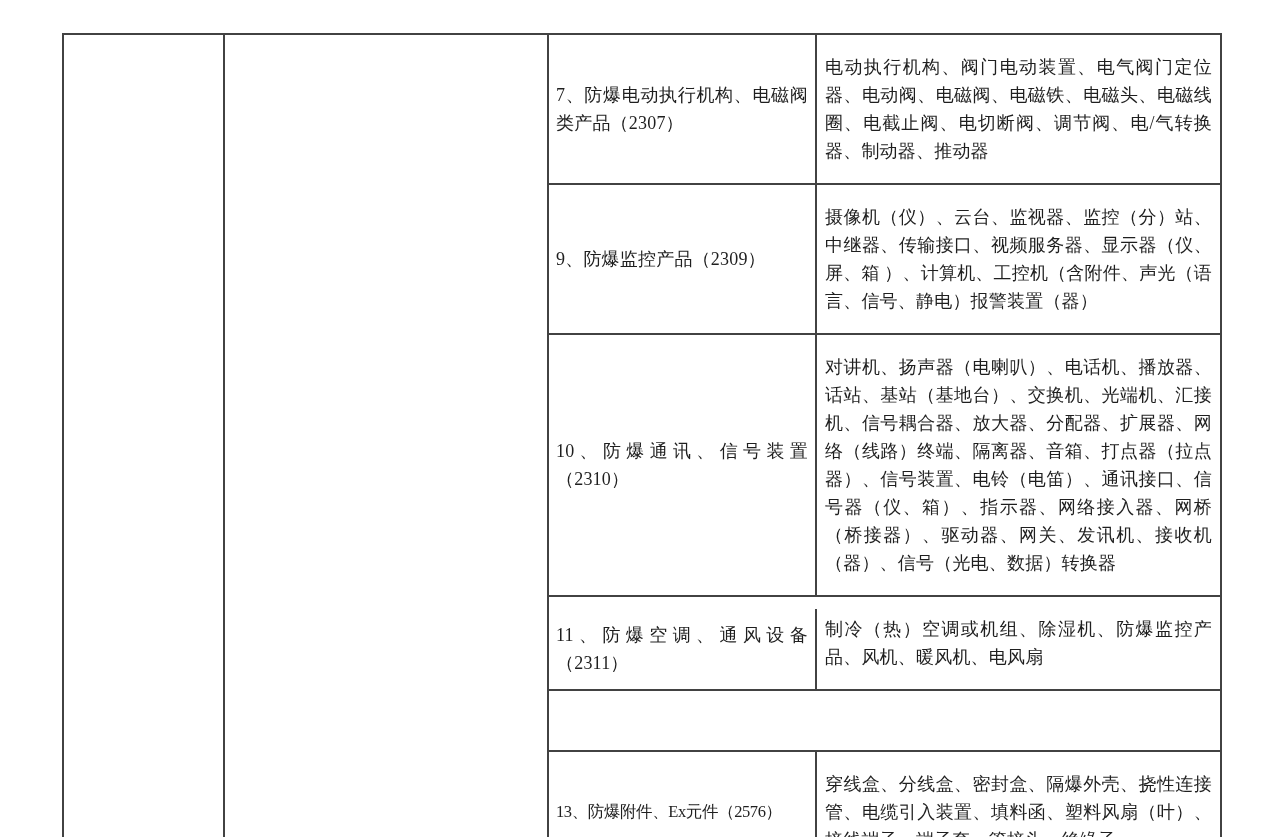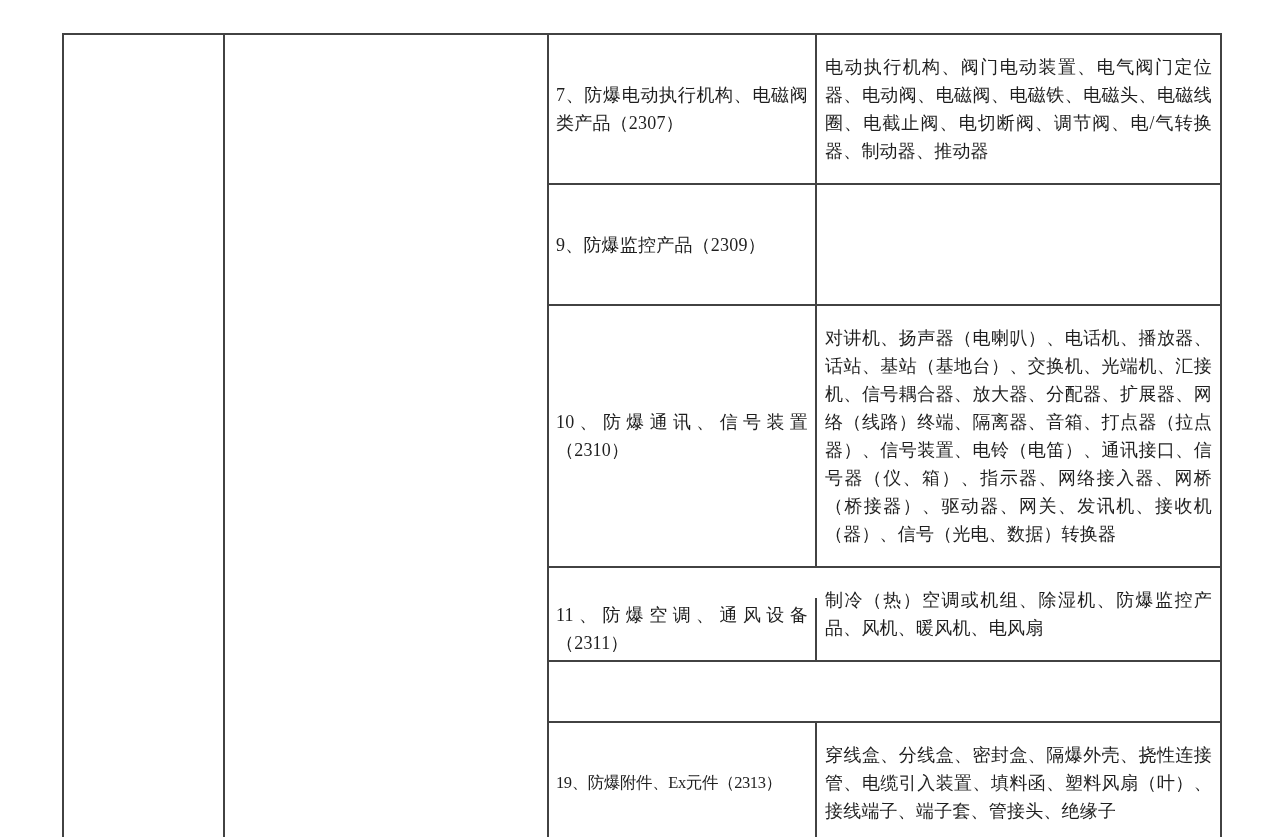--- a/index.html
+++ b/index.html
@@ -36,21 +36,21 @@
     border-bottom: 2px solid #424242;
   }
   .trow:last-child { border-bottom: none; }
   .cell {
     display: flex;
     align-items: center;
   }
   .cat-cell {
     width: 268px;
     border-right: 2px solid #424242;
-    padding: 3px 7px;
+    padding: 12px 7px;
   }
   .prod-cell {
     flex: 1;
     padding: 18px 8px;
   }
   .cell-text {
     width: 100%;
     font-size: 18px;
     line-height: 28px;
     text-align: justify;
@@ -87,20 +87,23 @@
       <div class="cell prod-cell">
         <div class="cell-text">电动执行机构、阀门电动装置、电气阀门定位器、电动阀、电磁阀、电磁铁、电磁头、电磁线圈、电截止阀、电切断阀、调节阀、电/气转换器、制动器、推动器</div>
       </div>
     </div>
 
 
     <div class="trow r2">
       <div class="cell cat-cell">
         <div class="cell-text">9、防爆监控产品（2309）</div>
       </div>
+      <div class="cell prod-cell">
+        <div class="cell-text">摄像机（仪）、云台、监视器、监控（分）站、中继器、传输接口、视频服务器、显示器（仪、屏、箱 ）、计算机、工控机（含附件、声光（语言、信号、静电）报警装置（器）</div>
+      </div>
     </div>
 
     <div class="trow r3">
       <div class="cell cat-cell">
         <div class="cell-text">10、防爆通讯、信号装置（2310）</div>
       </div>
       <div class="cell prod-cell">
         <div class="cell-text">对讲机、扬声器（电喇叭）、电话机、播放器、话站、基站（基地台）、交换机、光端机、汇接机、信号耦合器、放大器、分配器、扩展器、网络（线路）终端、隔离器、音箱、打点器（拉点器）、信号装置、电铃（电笛）、通讯接口、信号器（仪、箱）、指示器、网络接入器、网桥（桥接器）、驱动器、网关、发讯机、接收机（器）、信号（光电、数据）转换器</div>
       </div>
     </div>
@@ -112,21 +115,21 @@
       <div class="cell prod-cell">
         <div class="cell-text">制冷（热）空调或机组、除湿机、防爆监控产品、风机、暖风机、电风扇</div>
       </div>
     </div>
 
     <div class="trow r5">
     </div>
 
     <div class="trow r6">
       <div class="cell cat-cell compact">
-        <div class="cell-text">19、防爆附件、Ex元件（2313）</div>
+        <div class="cell-text">13、防爆附件、Ex元件（2576）</div>
       </div>
       <div class="cell prod-cell">
         <div class="cell-text">穿线盒、分线盒、密封盒、隔爆外壳、挠性连接管、电缆引入装置、填料函、塑料风扇（叶）、接线端子、端子套、管接头、绝缘子</div>
       </div>
     </div>
 
     <div class="trow r7">
       <div class="cell cat-cell">
         <div class="cell-text">14、防爆仪器仪表类产品（2314）</div>
       </div>

